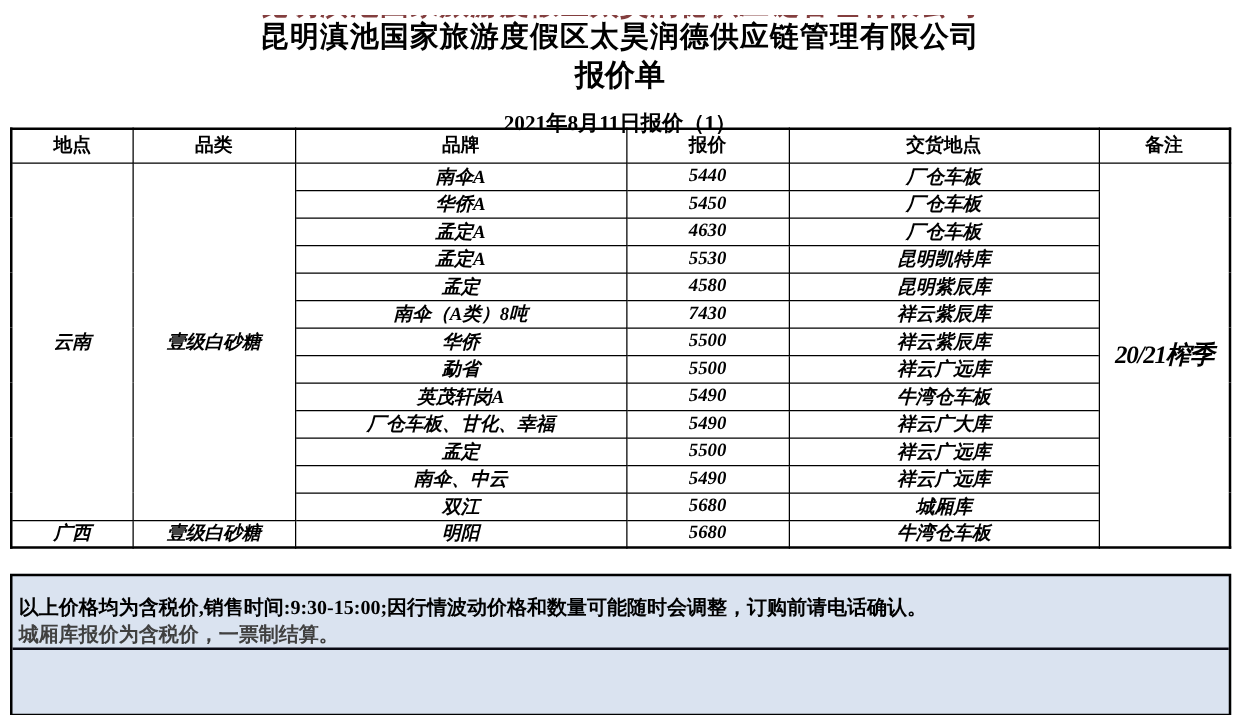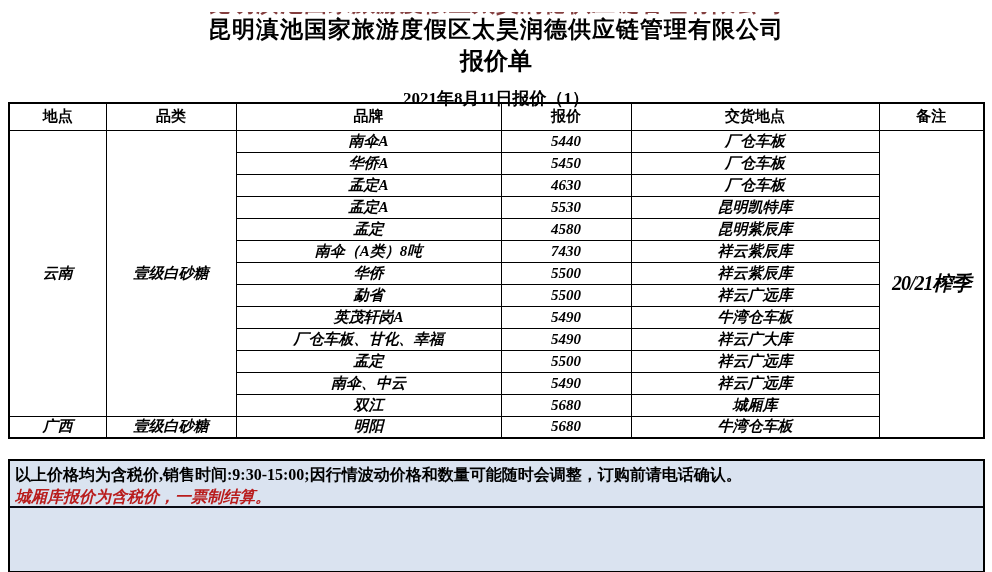--- a/index.html
+++ b/index.html
@@ -46,23 +46,24 @@
   td.region-cell, td.category-cell { border-bottom: 2px solid #000; }
   td.remark-cell { font-size: 20px; letter-spacing: -1px; }
 
   .footer-box {
     position: absolute; top: 447px; left: 8px; width: 977px; height: 114px;
     border: 2px solid #000; background: #dae3f0;
   }
   .notes-section {
     height: 47px; border-bottom: 2px solid #0a0a14;
     padding: 3px 5px 0 5px;
+    margin-top: 12px;
   }
   .note-line1 { font-size: 16px; line-height: 22px; white-space: nowrap; }
-  .note-line2 { font-size: 16px; line-height: 22px; color: #b91c1c; white-space: nowrap; font-style: italic; }
+  .note-line2 { font-size: 16px; line-height: 22px; color: #404040; white-space: nowrap; }
   .contacts-section { padding: 14px 5px 0 5px; }
   .contact-line { font-size: 16px; line-height: 22px; white-space: nowrap; }
   .contact-line .seg { margin-right: 42px; }
   .contact-line .seg:last-child { margin-right: 0; }
   .contact-line .label { margin-right: 16px; }
 
   .bottom-strip {
     position: absolute; left: 0; bottom: 0; width: 100%; height: 11px;
     background: #d9d9d9;
   }

